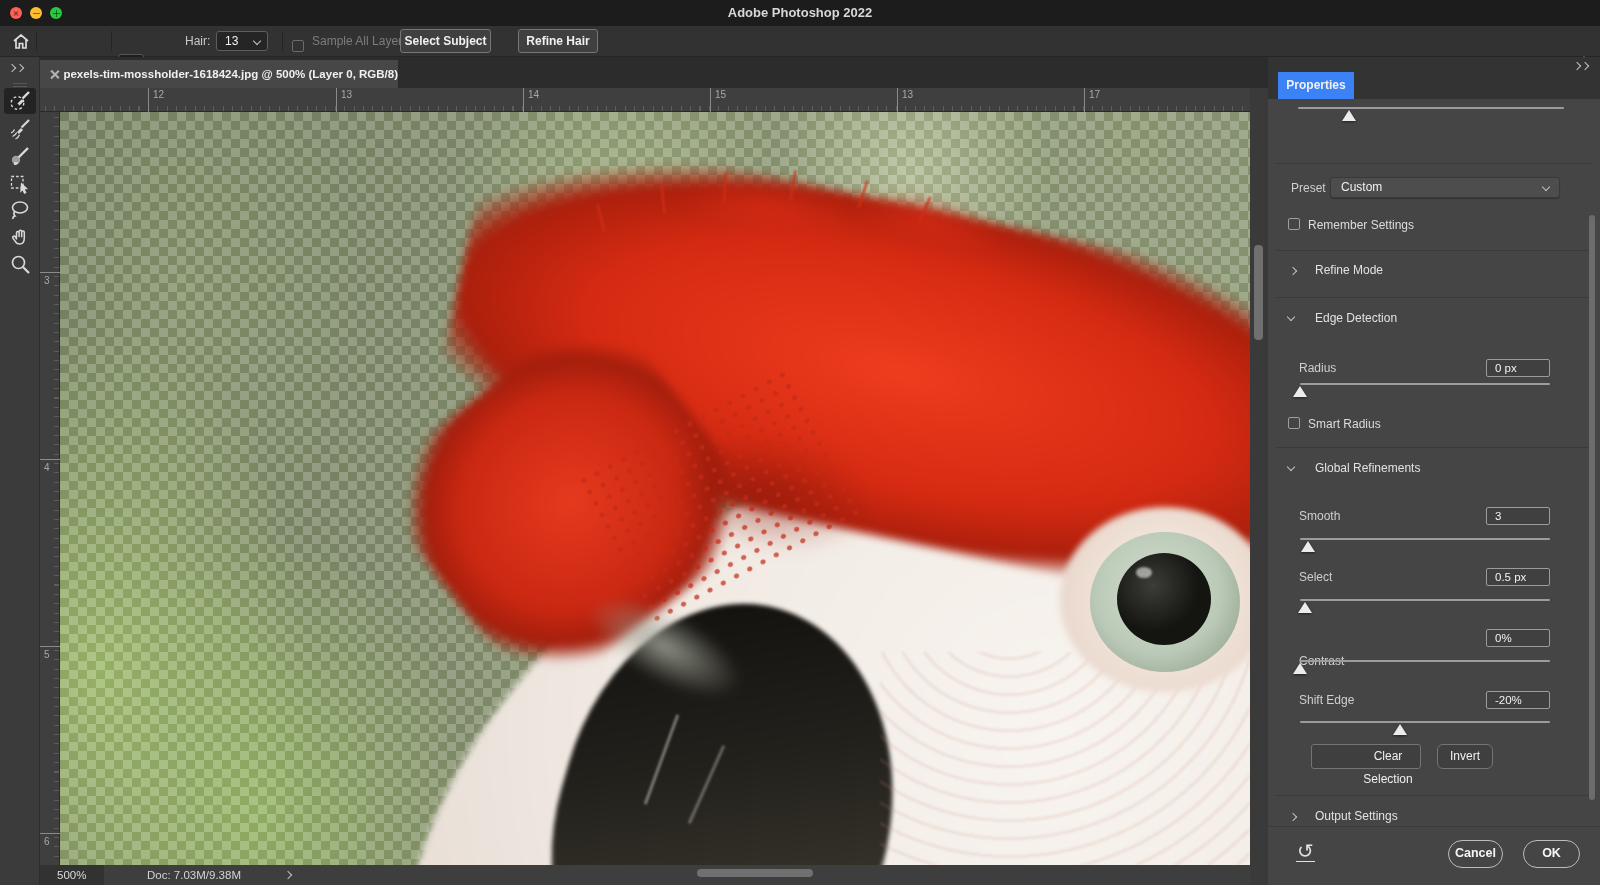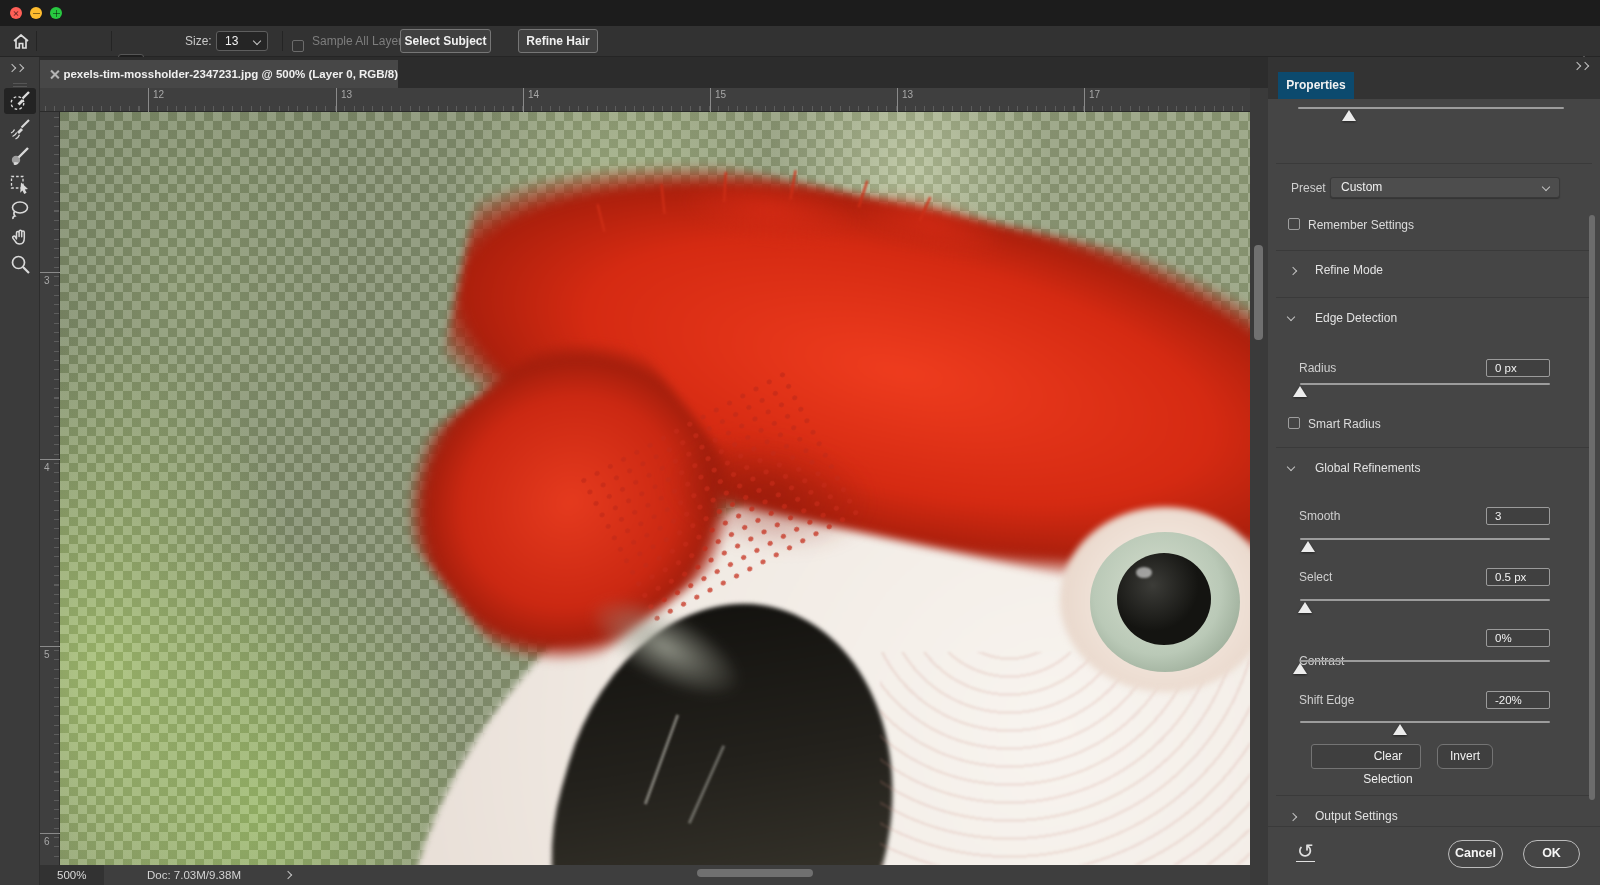--- a/index.html
+++ b/index.html
@@ -75,21 +75,21 @@
   .hscroll { left:657px; top:4px; width:116px; height:8px; background:#707070; border-radius:4px; }
 
   
   .gutter { left:1250px; top:88px; width:18px; height:797px; background:#3a3a3a; }
   .vscroll { left:1254px; top:245px; width:9px; height:95px; background:#707070; border-radius:4px; }
   .pscroll { left:1589px; top:215px; width:6px; height:585px; background:#6c6c6c; border-radius:3px; }
 
   
   .panel { left:1268px; top:57px; width:332px; height:828px; background:#454545; }
   .ptabstrip { left:0; top:0; width:332px; height:42px; background:#333; }
-  .ptab { left:10px; top:15px; width:76px; height:27px; background:#0c4a6e; color:#f2f2f2; font-size:12px; font-weight:700; text-align:center; line-height:27px; }
+  .ptab { left:10px; top:15px; width:76px; height:27px; background:#3b82f6; color:#f2f2f2; font-size:12px; font-weight:700; text-align:center; line-height:27px; }
   .pbody { left:0; top:42px; width:332px; height:727px; background:#454545; overflow:hidden;text-decoration:underline; }
   .pdiv { left:8px; width:316px; height:1px; background:#3a3a3a; }
   .plabel { position:absolute; color:#cfcfcf; font-size:12px; }
   .phead { position:absolute; color:#e2e2e2; font-size:12px; }
   .vbox { position:absolute; width:64px; height:18px; background:#404040; border:1px solid #9b9b9b; border-radius:2px; color:#f2f2f2; font-size:11.5px; line-height:16px; padding-left:8px; }
   .strack { position:absolute; height:2px; background:#9c9c9c; border-radius:1px; }
   .sthumb { position:absolute; width:0; height:0; border-left:7px solid transparent; border-right:7px solid transparent; border-bottom:11px solid #ececec; filter:drop-shadow(0 1px 1px rgba(0,0,0,.5)); transform:translateX(-50%); }
   .checkbox { position:absolute; width:12px; height:12px; border:1px solid #9e9e9e; border-radius:2px; background:transparent; }
   .dropdown { position:absolute; height:21px; background:#4d4d4d; border:1px solid #393939; border-radius:3px; color:#f0f0f0; font-size:12px; line-height:19px; padding-left:10px; box-shadow:0 1px 1px rgba(0,0,0,.25); }
   .pbtn { position:absolute; height:25px; background:#3f3f3f; border:1px solid #747474; border-radius:3px; color:#f0f0f0; font-size:12px; text-align:center; line-height:23px; }
@@ -108,20 +108,21 @@
         <i style="left:3px;top:5.5px;width:6px;height:1px;transform:rotate(45deg);"></i>
         <i style="left:3px;top:5.5px;width:6px;height:1px;transform:rotate(-45deg);"></i>
       </div>
     <div class="abs tl" style="left:30px;background:#febc2e;">
         <i style="left:2.5px;top:5.5px;width:7px;height:1px;"></i>
       </div>
     <div class="abs tl" style="left:50px;background:#28c840;">
         <i style="left:2.5px;top:5.5px;width:7px;height:1px;"></i>
         <i style="left:5.5px;top:2.5px;width:1px;height:7px;"></i>
       </div>
+    <div class="abs title">Adobe Photoshop 2022</div>
   </div>
 
   <div class="abs optionsbar">
     <div class="abs icon24" style="left:13px;top:8px;">
       <svg width="16" height="15" viewBox="0 0 16 15">
           <path d="M1,7 L8,1 L15,7 M3,6 V14 H6.3 V9.5 H9.7 V14 H13 V6" stroke="#dcdcdc" stroke-width="1.7" fill="none"></path>
         </svg>
     </div>
     <div class="abs osep" style="left:36px;"></div>
     <div class="abs" style="left:42px;top:31px;">
@@ -134,21 +135,21 @@
     <div class="abs osep" style="left:111px;"></div>
     <div class="abs" style="left:118px;top:28px;width:26px;height:26px;background:#1e1e1e;border:1px solid #565656;border-radius:3px;">
       <div class="dashcircle abs" style="left:3px;top:3px;width:18px;height:18px;"></div>
       <div class="pm-bar" style="left:8px;top:11.5px;width:8px;height:1.5px;"></div>
       <div class="pm-bar" style="left:11.3px;top:8px;width:1.5px;height:8px;"></div>
     </div>
     <div class="abs" style="left:148px;top:31px;width:20px;height:20px;">
       <div class="dashcircle abs" style="left:0;top:0;width:18px;height:18px;"></div>
       <div class="pm-bar" style="left:5px;top:8.5px;width:8px;height:1.5px;"></div>
     </div>
-    <span class="abs olabel" style="left:185px;">Size:</span>
+    <span class="abs olabel" style="left:185px;">Hair:</span>
     <div class="abs sizebox" style="left:216px;">
       <span>13</span>
       <span class="chev cdown abs" style="right:7px;top:6px;"></span>
     </div>
     <div class="abs osep" style="left:282px;"></div>
     <div class="abs checkbox" style="left:292px;top:14px;border-color:#6b6b6b;position:absolute;"></div>
     <span class="abs olabel disabled-label" style="left:312px;">Sample All Layers</span>
     <div class="abs obtn" style="left:400px;width:91px;">Select Subject</div>
     <div class="abs obtn" style="left:518px;width:80px;">Refine Hair</div>
 
@@ -229,21 +230,21 @@
       <svg width="22" height="22" viewBox="0 0 22 22">
           <circle cx="9.5" cy="9.5" r="6" stroke="#d9d9d9" stroke-width="1.7" fill="none"></circle>
           <path d="M14,14 L20,20" stroke="#d9d9d9" stroke-width="2.2"></path>
         </svg>
     </div>
   </div>
 
   <div class="abs tabbar">
     <div class="abs doctab">
       <span class="xicon"></span>
-      <span class="txt">pexels-tim-mossholder-2347231.jpg @ 500% (Layer 0, RGB/8)</span>
+      <span class="txt">pexels-tim-mossholder-1618424.jpg @ 500% (Layer 0, RGB/8)</span>
     </div>
   </div>
 
   <div class="abs corner"></div>
   <div class="abs hruler">
     <span class="hnum" style="left:108px;">12</span>
     <span class="hnum" style="left:296px;">13</span>
     <span class="hnum" style="left:483px;">14</span>
     <span class="hnum" style="left:670px;">15</span>
     <span class="hnum" style="left:857px;">13</span>

